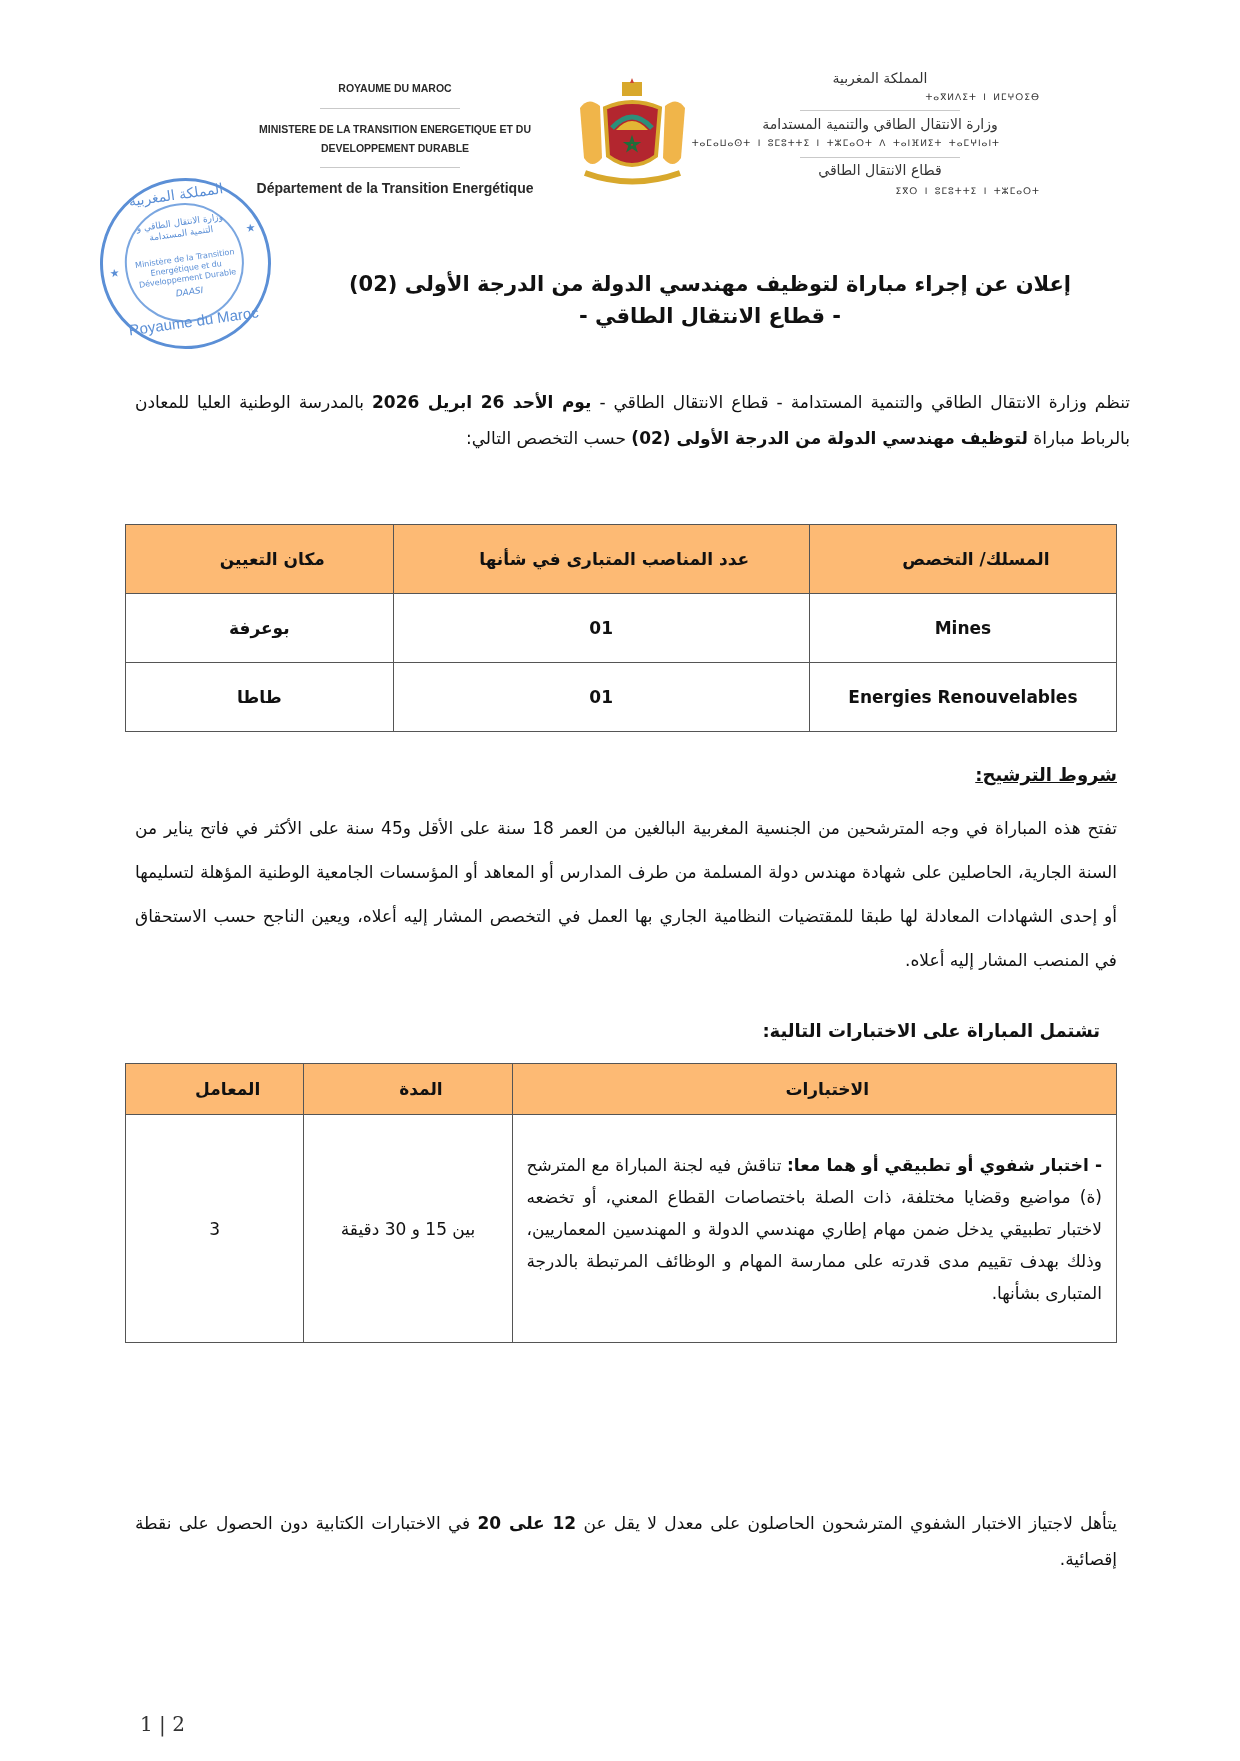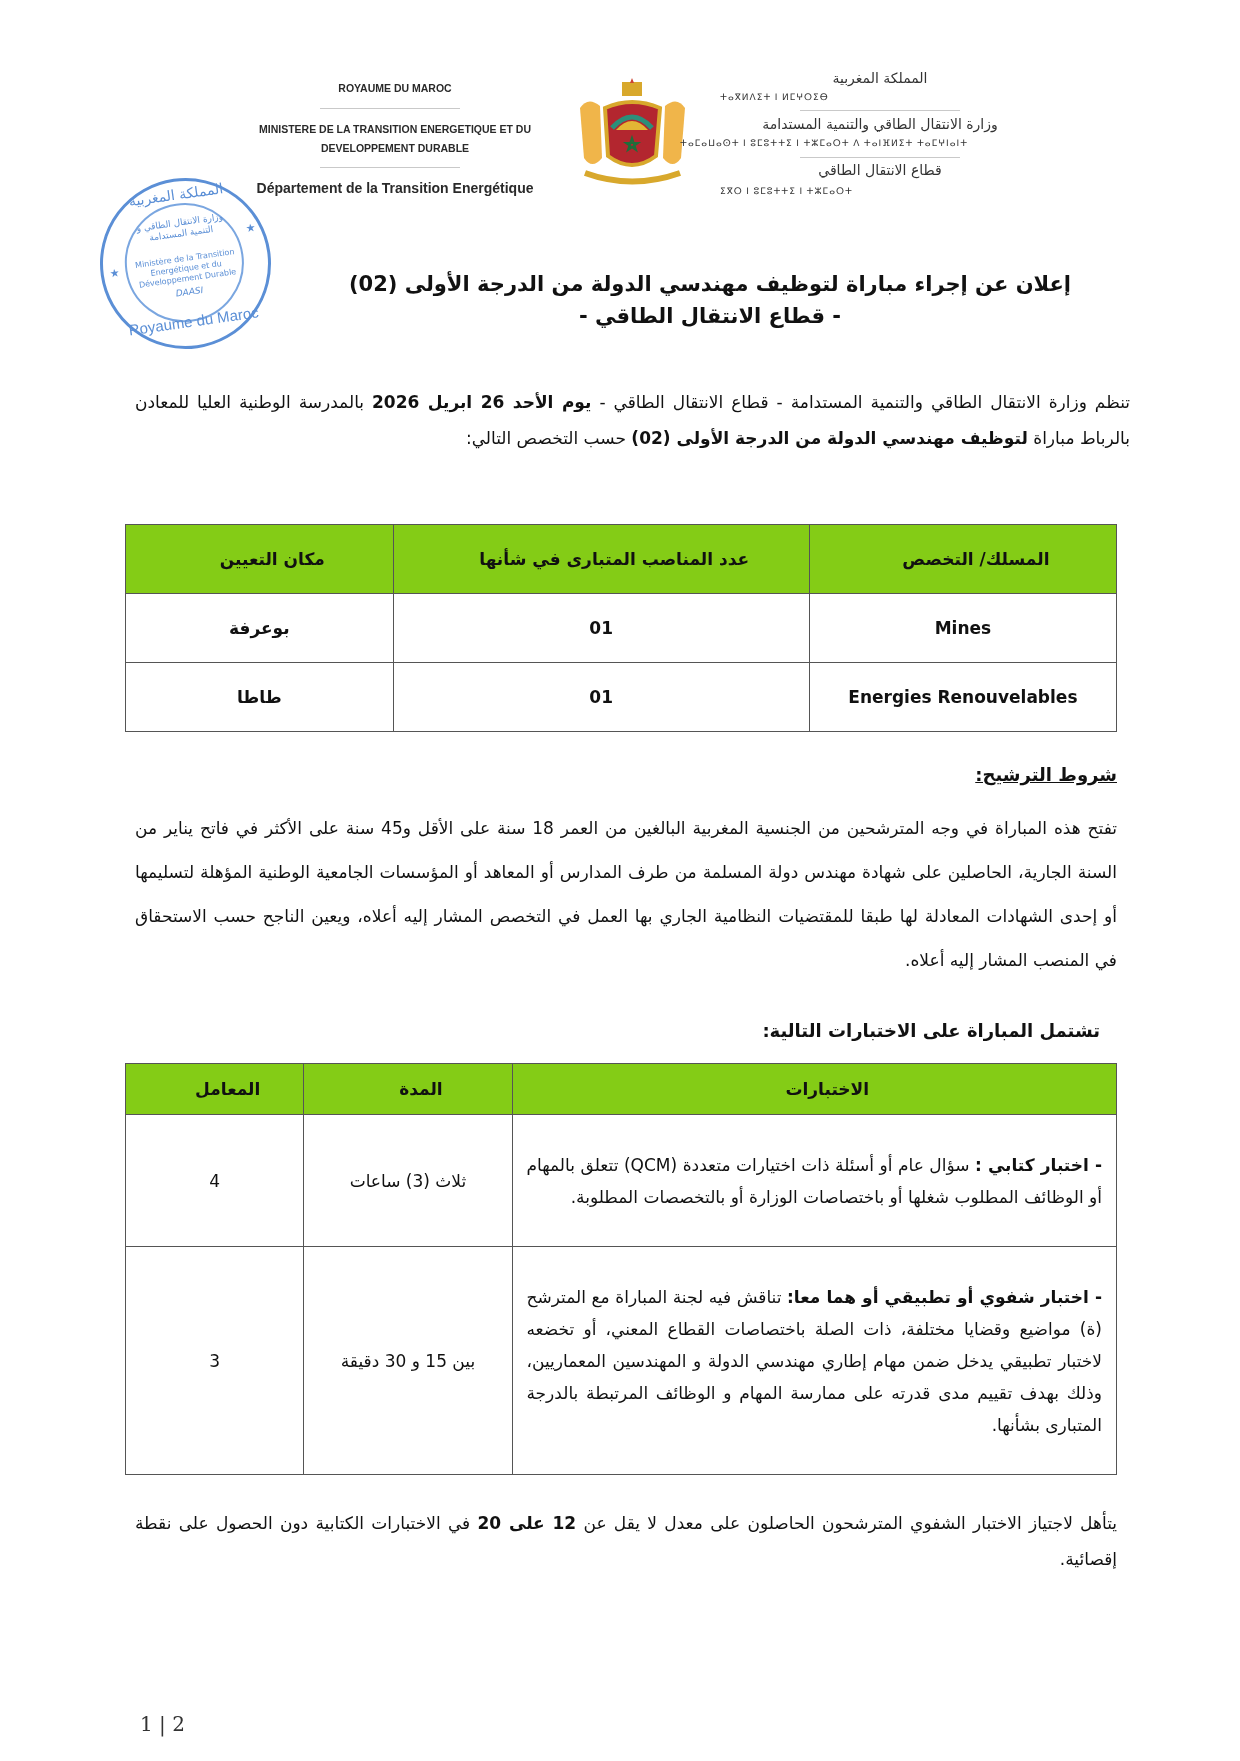--- a/index.html
+++ b/index.html
@@ -1,26 +1,26 @@
 <!DOCTYPE html>
 <html><head>
 <meta charset="utf-8">
 <style>
   html, body { margin:0; padding:0; background:#ffffff; }
   body { width:1240px; height:1761px; position:relative; overflow:hidden; font-family:"DejaVu Sans", sans-serif; color:#111; }
   .abs { position:absolute; }
   .fr-head { left:225px; width:340px; text-align:center; font-family:"Liberation Sans", sans-serif; font-weight:bold; color:#2a2a2a; font-size:10.5px; }
   .ar-head { left:720px; width:320px; text-align:center; direction:rtl; color:#333; }
   .hr-thin { height:1px; background:#c9c9c9; }
-  .tif { font-family:Liberation Sans, sans-serif; font-size:9px; letter-spacing:1px; color:#333; text-align:left; }
+  .tif { font-family:Liberation Mono, monospace; font-size:9px; letter-spacing:1px; color:#333; text-align:right; }
   .title { left:260px; width:900px; direction:rtl; text-align:center; font-weight:bold; font-size:21px; line-height:32px; }
   .para { left:135px; width:995px; direction:rtl; text-align:justify; font-size:17px; line-height:36px; }
   table { border-collapse:collapse; direction:rtl; position:absolute; }
   td, th { border:1.5px solid #555; text-align:center; font-size:17px; }
-  th { background:#84cc16; font-weight:bold;padding-left:27px; }
+  th { background:#fdba74; font-weight:bold;padding-left:27px; }
   .t1 td, .t1 th { height:66px; }
   .t1 td { font-weight:bold; }
   .t2 th { height:48px; }
   .t2 td.desc { text-align:justify; padding:8px 14px; line-height:32px; font-size:17px; }
   .bold { font-weight:bold; }
   .stamp { left:100px; top:178px; width:165px; height:165px; border-radius:50%; border:3px solid #5b8fd6; color:#5b8fd6; transform:rotate(-8deg); }
   .stamp .inner { position:absolute; left:22px; top:22px; width:115px; height:115px; border-radius:50%; border:2px solid #7aa6e0; }
   .stamp .txt { position:absolute; left:0; width:100%; text-align:center; font-size:9px; line-height:11px; }
   .section-h { direction:rtl; font-weight:bold; font-size:18px;text-align:right; }
 </style>
@@ -100,25 +100,20 @@
 <div class="abs para" style="top:806px; width:982px; line-height:44px;">تفتح هذه المباراة في وجه المترشحين من الجنسية المغربية البالغين من العمر 18 سنة على الأقل و45 سنة على الأكثر في فاتح يناير من السنة الجارية، الحاصلين على شهادة مهندس دولة المسلمة من طرف المدارس أو المعاهد أو المؤسسات الجامعية الوطنية المؤهلة لتسليمها أو إحدى الشهادات المعادلة لها طبقا للمقتضيات النظامية الجاري بها العمل في التخصص المشار إليه أعلاه، ويعين الناجح حسب الاستحقاق في المنصب المشار إليه أعلاه.</div>
 
 <div class="abs section-h" style="left:135px; width:965px; top:1020px;">تشتمل المباراة على الاختبارات التالية:</div>
 <table class="t2" style="left:125px; top:1063px; width:992px;">
   <tbody>
       <tr>
     <th style="width:61%;">الاختبارات</th>
     <th style="width:21%;">المدة</th>
     <th style="width:18%;text-align:center;">المعامل</th>
   </tr>
-  <tr style="height:132px;">
-    <td class="desc"><span class="bold">- اختبار كتابي :</span><span> سؤال عام أو أسئلة ذات اختيارات متعددة (QCM) تتعلق بالمهام أو الوظائف المطلوب شغلها أو باختصاصات الوزارة أو بالتخصصات المطلوبة.</span></td>
-    <td>ثلاث (3) ساعات</td>
-    <td>4</td>
-  </tr>
   <tr style="height:228px;">
     <td class="desc"><span class="bold">- اختبار شفوي أو تطبيقي أو هما معا:</span><span> تناقش فيه لجنة المباراة مع المترشح (ة) مواضيع وقضايا مختلفة، ذات الصلة باختصاصات القطاع المعني، أو تخضعه لاختبار تطبيقي يدخل ضمن مهام إطاري مهندسي الدولة و المهندسين المعماريين، وذلك بهدف تقييم مدى قدرته على ممارسة المهام و الوظائف المرتبطة بالدرجة المتبارى بشأنها.</span></td>
     <td>بين 15 و 30 دقيقة</td>
     <td>3</td>
   </tr>
 </tbody>
   </table>
 
 <div class="abs para" style="top:1505px; width:982px;">
   <span>يتأهل لاجتياز الاختبار الشفوي المترشحون الحاصلون على معدل لا يقل عن </span><span class="bold">12 على 20</span><span> في الاختبارات الكتابية دون الحصول على نقطة إقصائية.</span>

